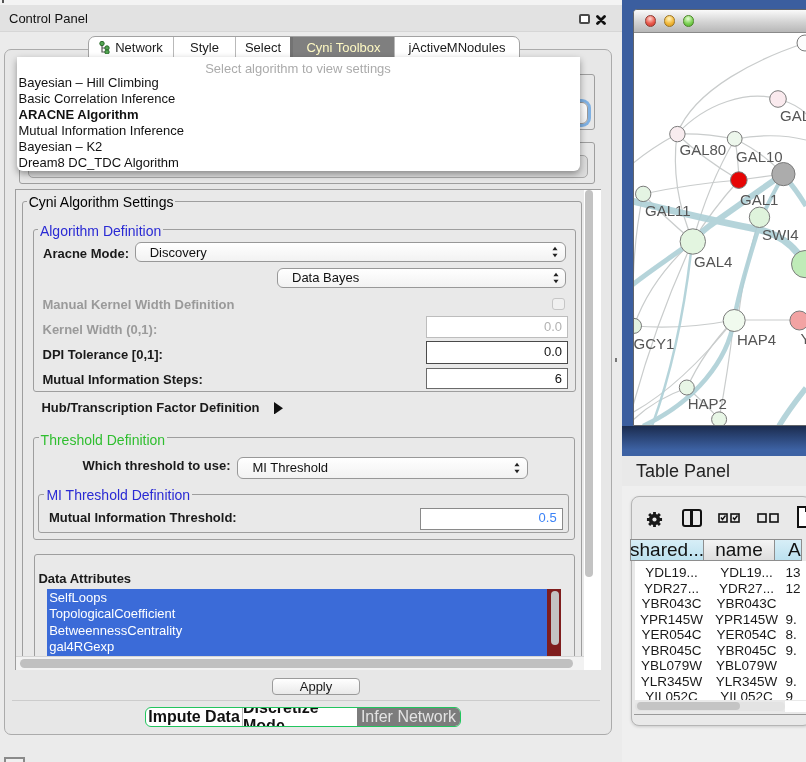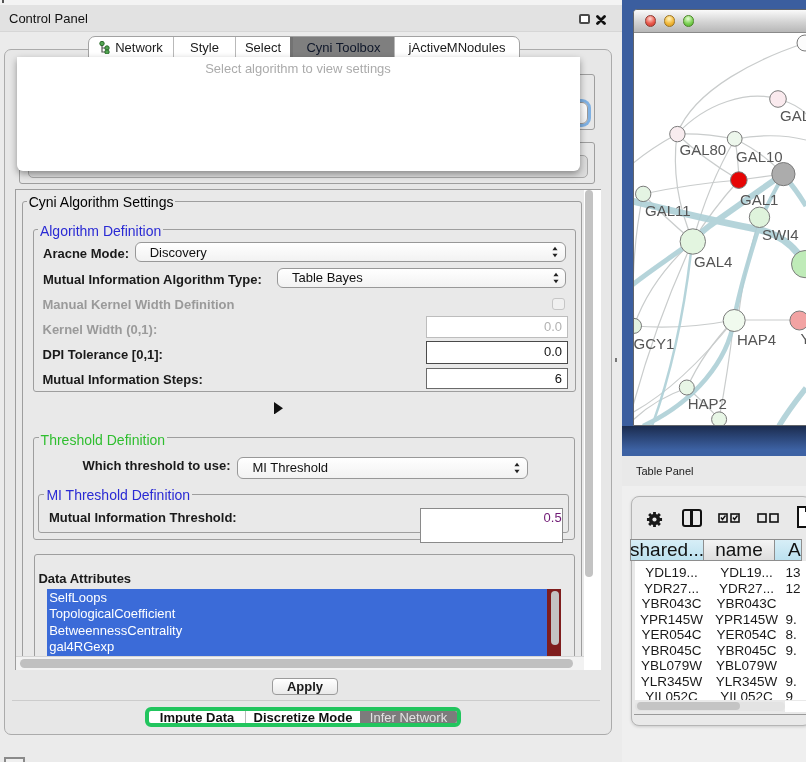--- a/index.html
+++ b/index.html
@@ -34,21 +34,21 @@
 <div class="abs" style="left:88px;top:36px;width:432px;height:22px;background:#fff;border:1px solid #a2a2a2;border-radius:7px 7px 0 0;overflow:hidden;display:flex;font-size:13px;color:#1a1a1a">
   <div style="width:85px;display:flex;align-items:center;justify-content:center;border-right:1px solid #b9b9b9">
     <svg width="12" height="13" viewBox="0 0 12 13" style="margin-right:4px">
       <path d="M3 3 L3 11 L7 11 M3 7 L7 7" stroke="#5a5a5a" stroke-width="1.2" fill="none"></path>
       <circle cx="3" cy="2.5" r="2.2" fill="#53a553" stroke="#2c6b2c"></circle>
       <circle cx="8" cy="7" r="2.2" fill="#53a553" stroke="#2c6b2c"></circle>
       <circle cx="8" cy="11" r="2.2" fill="#53a553" stroke="#2c6b2c"></circle>
     </svg>Network</div>
   <div style="width:62px;display:flex;align-items:center;justify-content:center;border-right:1px solid #b9b9b9">Style</div>
   <div style="width:57px;display:flex;align-items:center;justify-content:center;border-right:3px solid #737373">Select</div>
-  <div style="width:101px;display:flex;align-items:center;justify-content:center;background:#7f7f7f;color:#0f172a">Cyni Toolbox</div>
+  <div style="width:101px;display:flex;align-items:center;justify-content:center;background:#7f7f7f;color:#fef9c3">Cyni Toolbox</div>
   <div style="flex:1;display:flex;align-items:center;justify-content:center;border-left:1px solid #b9b9b9">jActiveMNodules</div>
 </div>
 
 <div class="grp" style="left:19px;top:74px;width:576px;height:56px"></div>
 <div class="combo" style="left:28px;top:102px;width:560px;height:22px;box-shadow:0 0 0 3px #7fb1e3"></div>
 <div class="grp" style="left:19px;top:142px;width:576px;height:42px"></div>
 <div class="abs" style="left:28px;top:155px;width:560px;height:23px;background:#dcdcdc;border:1px solid #a8a8a8;border-radius:5px"></div>
 
 <div class="abs" style="left:14.5px;top:189px;width:586.5px;height:481px;border:1px solid #9e9e9e;background:#E9E9E9;overflow:hidden">
 <div class="abs" style="left:-14.5px;top:-189px;width:806px;height:762px">
@@ -61,98 +61,99 @@
 
   <div class="lbl" style="left:42px;top:245.3px">Aracne Mode:</div>
   <div class="combo" style="left:133.7px;top:241.4px;width:431.3px;height:19.5px">
         <span class="ct">Discovery</span>
     <svg class="spin" viewBox="0 0 9 14">
           <path d="M4.5 1 L7.5 5 L1.5 5 Z" fill="#222"></path>
           <path d="M4.5 13 L7.5 9 L1.5 9 Z" fill="#222"></path>
         </svg>
       </div>
 
-  <div class="lbl" style="left:42px;top:270.5px">Mutual Information Algorithm Type:</div>
   <div class="combo" style="left:276px;top:267px;width:289px;height:19.5px">
-        <span class="ct">Table Bayes</span>
+        <span class="ct">Data Bayes</span>
     <svg class="spin" viewBox="0 0 9 14">
           <path d="M4.5 1 L7.5 5 L1.5 5 Z" fill="#222"></path>
           <path d="M4.5 13 L7.5 9 L1.5 9 Z" fill="#222"></path>
         </svg>
       </div>
 
   <div class="lbl" style="left:41.5px;top:295.5px;color:#9a9a9a">Manual Kernel Width Definition</div>
   <div class="abs" style="left:551px;top:297px;width:13px;height:12px;background:#f0f0f0;border:1px solid #c6c6c6;border-radius:3px"></div>
 
   <div class="lbl" style="left:41.5px;top:321.2px;color:#9a9a9a">Kernel Width (0,1):</div>
   <div class="fld" style="left:424.8px;top:315px;width:142.2px;height:22px;border:1px solid #bdbdbd;color:#b2b2b2;line-height:20px;padding-right:5px">0.0</div>
 
   <div class="lbl" style="left:41.5px;top:346.2px">DPI Tolerance [0,1]:</div>
   <div class="fld" style="left:424.8px;top:339.6px;width:142.2px;height:23.6px;border:1.5px solid #4a4a4a;color:#111;line-height:20.6px;padding-right:5px">0.0</div>
 
   <div class="lbl" style="left:41.5px;top:371px">Mutual Information Steps:</div>
   <div class="fld" style="left:424.8px;top:366.9px;width:142.2px;height:21.1px;border:1px solid #6a6a6a;color:#111;line-height:19px;padding-right:5px">6</div>
 
+  <div class="lbl" style="left:40.4px;top:399px">Hub/Transcription Factor Definition</div>
   <svg class="abs" style="left:271.9px;top:400.5px" width="11" height="12.5" viewBox="0 0 11 12.5">
         <path d="M1 0 L10 6.25 L1 12.5 Z" fill="#111"></path>
       </svg>
 
   <div class="grp" style="left:32px;top:436px;width:542px;height:102.6px"></div>
   <div class="gt" style="left:37.6px;top:431px;color:#2fbe2f">Threshold Definition</div>
 
   <div class="lbl" style="left:81.5px;top:457.2px">Which threshold to use:</div>
   <div class="combo" style="left:236.4px;top:456px;width:290.2px;height:21.5px">
         <span class="ct">MI Threshold</span>
     <svg class="spin" viewBox="0 0 9 14">
           <path d="M4.5 1 L7.5 5 L1.5 5 Z" fill="#222"></path>
           <path d="M4.5 13 L7.5 9 L1.5 9 Z" fill="#222"></path>
         </svg>
       </div>
 
   <div class="grp" style="left:37.4px;top:492.6px;width:530.6px;height:39px"></div>
   <div class="gt" style="left:43.4px;top:485.5px;color:#2a2ad4">MI Threshold Definition</div>
 
   <div class="lbl" style="left:47.9px;top:509.2px">Mutual Information Threshold:</div>
-  <div class="fld" style="left:419.3px;top:507.3px;width:142.4px;height:35px;border:1px solid #8a8a8a;color:#701a75;line-height:17px;">0.5</div>
+  <div class="fld" style="left:419.3px;top:507.3px;width:142.4px;height:22px;border:1px solid #8a8a8a;color:#3b82f6;line-height:17px;padding-right:5px">0.5</div>
 
   <div class="grp" style="left:32.8px;top:553.4px;width:540.8px;height:143px"></div>
 
   <div class="lbl" style="left:37.4px;top:570px">Data Attributes</div>
 
   <div class="abs" style="left:45.7px;top:587.8px;width:514.3px;height:68px;background:#7f1d1d;overflow:hidden">
     <div class="abs" style="left:0;top:0;width:500px;height:68px;background:#3b6bd8;color:#fff;font-size:13px;line-height:16.5px;padding:1px 0 0 2.5px">
       SelfLoops<br>TopologicalCoefficient<br>BetweennessCentrality<br>gal4RGexp
     </div>
     <div class="abs" style="left:504.5px;top:2px;width:8.3px;height:54px;background:#c4c4c4;border-radius:5px"></div>
   </div>
 </div>
 </div>
 
 <div class="abs" style="left:583.5px;top:190px;width:17px;height:466px;background:#fff"></div>
 <div class="abs" style="left:585px;top:190px;width:8.3px;height:387px;background:#c3c3c3;border-radius:5px"></div>
 <div class="abs" style="left:15.5px;top:656px;width:568px;height:13.5px;background:#f2f2f2;border-top:1px solid #d5d5d5"></div>
 <div class="abs" style="left:20px;top:658.5px;width:553px;height:9px;background:#c0c0c0;border-radius:5px"></div>
 <div class="abs" style="left:583.5px;top:656px;width:17px;height:13.5px;background:#fff"></div>
 
-<div class="abs" style="left:272px;top:677.5px;width:66px;height:17px;background:linear-gradient(#ffffff,#e9e9e9);border:1px solid #9b9b9b;border-radius:4px;font-size:13px;font-weight:bold;color:#1a1a1a;text-align:center;line-height:15px">Apply</div>
+<div class="abs" style="left:272px;top:677.5px;width:88px;height:17px;background:linear-gradient(#ffffff,#e9e9e9);border:1px solid #9b9b9b;border-radius:4px;font-size:13px;font-weight:normal;color:#1a1a1a;text-align:center;line-height:15px">Apply</div>
 
 <div class="abs" style="left:12px;top:700px;width:588px;height:1px;background:#cccccc"></div>
 
-<div class="abs" style="left:145px;top:707px;width:316px;height:20px;background:#fff;border:4px solid #22c55e;border-radius:6px;overflow:hidden;display:flex;font-size:13px;font-weight:bold;color:#111">
+<div class="abs" style="left:145px;top:707px;width:316px;height:20px;background:#fff;border:1px solid #22c55e;border-radius:6px;overflow:hidden;display:flex;font-size:16px;font-weight:bold;color:#111">
   <div style="width:97px;display:flex;align-items:center;justify-content:center;border-right:1px solid #b9b9b9">Impute Data</div>
   <div style="width:114px;display:flex;align-items:center;justify-content:center">Discretize Mode</div>
   <div style="flex:1;display:flex;align-items:center;justify-content:center;background:#7c7c7c;color:#e3e3e3;font-weight:normal">Infer Network</div>
 </div>
 
 <div class="abs" style="left:614.5px;top:358px;width:2px;height:4px;background:#777"></div>
 
 <div class="abs" style="left:4px;top:757px;width:21px;height:10px;background:#f0f0f0;border:2px solid #8a8a8a"></div>
 
 <div class="abs" style="left:16.5px;top:57px;width:563px;height:113.5px;background:#fff;border-radius:0 0 6px 6px;box-shadow:0 3px 7px rgba(0,0,0,.38);font-size:13px;color:#111">
   <div style="position:absolute;top:3.5px;width:100%;text-align:center;color:#ababab">Select algorithm to view settings</div>
+  <div style="position:absolute;top:17.5px;left:2px;line-height:16px">Bayesian – Hill Climbing<br>Basic Correlation Inference<br><span class="b">ARACNE Algorithm</span><br>Mutual Information Inference<br>Bayesian – K2<br>Dream8 DC_TDC Algorithm</div>
 </div>
 
 <div class="abs" style="left:622px;top:0;width:184px;height:455.5px;background:#3b5e9f"></div>
 <div class="abs" style="left:622px;top:425.5px;width:184px;height:30px;background:linear-gradient(#1b2c4f,#3d62a4 80%,#3d62a4)"></div>
 
 <div class="abs" style="left:633px;top:8.5px;width:180px;height:417px;border:1px solid #62656a;border-radius:4px 0 0 0;background:#fff;overflow:hidden">
   <div style="position:absolute;left:0;top:0;right:0;height:23px;background:linear-gradient(#fafafa,#d3d3d3 55%,#b7b7b7);border-bottom:1px solid #8a8a8a"></div>
   <div style="position:absolute;left:10.5px;top:5.5px;width:11.5px;height:11.5px;border-radius:50%;background:radial-gradient(circle at 45% 28%,#fbc4bd 8%,#ea5a4d 55%,#c5362b);border:0.5px solid #8e3a31"></div>
   <div style="position:absolute;left:29.5px;top:5.5px;width:11.5px;height:11.5px;border-radius:50%;background:radial-gradient(circle at 45% 28%,#fdedb0 8%,#f2b93c 55%,#d79718);border:0.5px solid #9d7420"></div>
   <div style="position:absolute;left:48.5px;top:5.5px;width:11.5px;height:11.5px;border-radius:50%;background:radial-gradient(circle at 45% 28%,#d8f7c2 8%,#7ed257 55%,#4fae27);border:0.5px solid #4a8527"></div>
@@ -225,21 +226,21 @@
     <text x="762" y="240">SWI4</text>
     <text x="694" y="266.5">GAL4</text>
     <text x="633.5" y="348.5">GCY1</text>
     <text x="737" y="345">HAP4</text>
     <text x="800.5" y="344">Y</text>
     <text x="687.7" y="409">HAP2</text>
   </g>
 </svg>
 
 <div class="abs" style="left:622px;top:455.5px;width:184px;height:30px;background:#E9E9E9"></div>
-<div class="abs" style="left:636px;top:455.5px;height:30px;line-height:30px;font-size:11px;color:#222">Table Panel</div>
+<div class="abs" style="left:636px;top:455.5px;height:30px;line-height:30px;font-size:18px;color:#222">Table Panel</div>
 <div class="abs" style="left:622px;top:485.5px;width:184px;height:276.5px;background:#EFEFEF"></div>
 
 <div class="abs" style="left:631px;top:495.5px;width:180px;height:230px;background:#E9E9E9;border:1px solid #b5b5b5;border-radius:8px;box-shadow:0 1px 3px rgba(0,0,0,.15)"></div>
 <div class="abs" style="left:634px;top:713.5px;width:172px;height:1px;background:#9a9a9a"></div>
 
 <svg class="abs" style="left:646px;top:511px" width="17" height="17" viewBox="0 0 18 18">
   <g fill="#1a1a1a">
       <circle cx="9" cy="9" r="6"></circle>
   <g stroke="#1a1a1a" stroke-width="3">
     <path d="M9 1 L9 17 M1 9 L17 9 M3.3 3.3 L14.7 14.7 M14.7 3.3 L3.3 14.7"></path>

